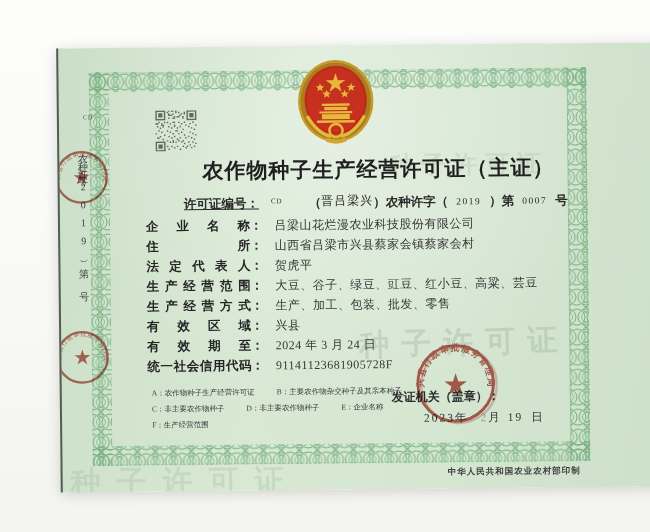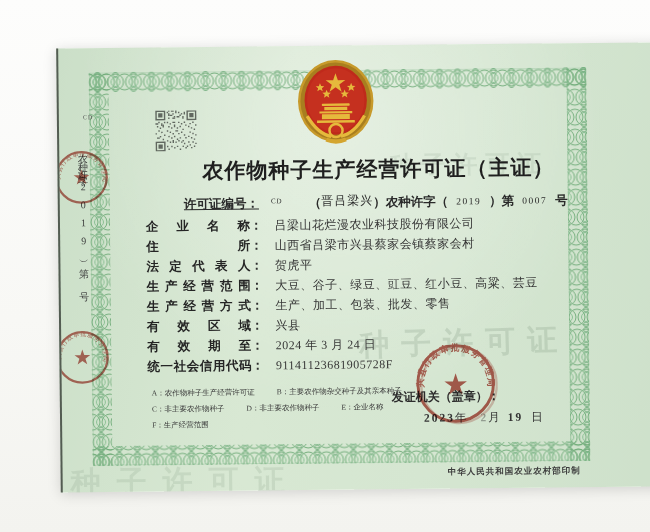--- a/index.html
+++ b/index.html
@@ -54,21 +54,21 @@
   }
   .fcolon{font-weight:700;font-size:12.5px;}
   .fvalue{font-size:12px;color:#363636;margin-left:12px;letter-spacing:.5px;}
   
   .notes{position:absolute;left:90px;top:341px;width:250px;font-size:7.5px;color:#3a3a3a;}
   .notes .nrow{margin-bottom:6px;white-space:nowrap;}
   .notes .nrow span{margin-right:22px;}
   
   .authority{position:absolute;left:330px;top:344px;font-size:12px;font-weight:700;color:#2c2c2c;white-space:nowrap;}
   .issue-date{position:absolute;left:362px;top:366px;font-size:11.5px;color:#333;white-space:nowrap;}
-  .issue-date .num{letter-spacing:2px;font-weight:bold;}
+  .issue-date .num{letter-spacing:2px;}
   .issue-date .g1{display:inline-block;width:14px;}
   .issue-date .g2{display:inline-block;width:8px;}
   .issue-date .month{opacity:.4;}
   .big-stamp{position:absolute;left:352px;top:297px;width:84px;height:84px;opacity:.85;mix-blend-mode:multiply;}
   .printer{position:absolute;left:385px;top:422px;font-size:8.5px;font-weight:600;letter-spacing:1px;color:#3d3d3d;}
   
   .wm{position:absolute;font-weight:700;color:rgba(130,156,132,.26);white-space:nowrap;pointer-events:none;}
   .wm1{left:298px;top:278px;font-size:30px;letter-spacing:12px;transform:rotate(-1deg);}
   .wm2{left:8px;top:414px;font-size:30px;letter-spacing:16px;color:rgba(135,160,136,.20);}
   .wm3{left:330px;top:104px;font-size:24px;letter-spacing:8px;color:rgba(138,162,140,.18);}

